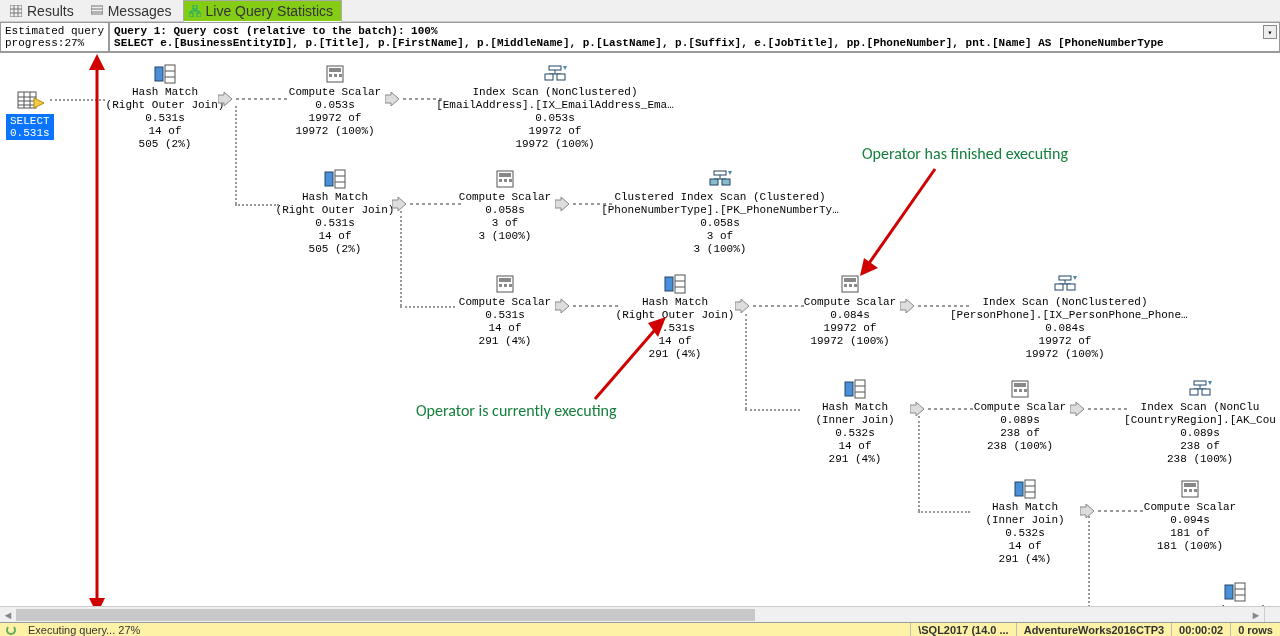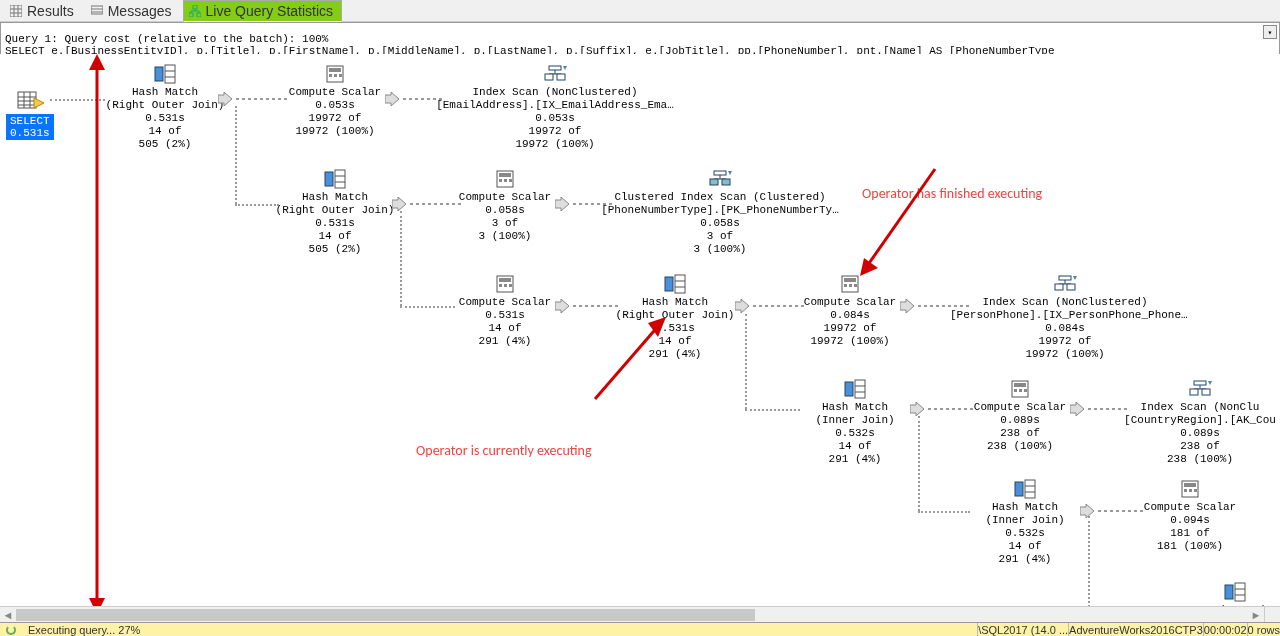--- a/index.html
+++ b/index.html
@@ -47,25 +47,26 @@
     display: flex;
     border-bottom: 1px solid #999;
   }
   .infobar .left {
     border: 1px solid #999;
     padding: 2px 4px;
     white-space: pre;
   }
   .infobar .right {
     border: 1px solid #999;
-    padding: 10px 4px;
+    padding: 2px 4px;
     flex: 1;
     white-space: nowrap;
     overflow: hidden;
     position: relative;
+    font-weight: bold;
   }
   .infobar .right .dropdown {
     position:absolute; right:2px; top:2px;
     width:14px; height:14px;
     border:1px solid #888; background:#eee;
     display:flex; align-items:center; justify-content:center;
     font-size:8px;
   }
 
   
@@ -123,24 +124,23 @@
   }
   .arrow {
     position:absolute;
     display:flex; align-items:center; justify-content:center;
   }
   .arrow svg { display:block; }
 
   
   .annot {
     position:absolute;
-    color:#ef4444;
+    color:#15803d;
     font-family: Calibri, sans-serif;
-    font-size:14px;
-    margin-top:41px;
+    font-size:16px;
   }
   .red-arrow { position:absolute; }
 
   
   .hscroll {
     position:absolute; left:0; bottom:14px; height:16px; right:16px;
     background:#f0f0f0; border-top:1px solid #ccc;
     display:flex; align-items:center;
   }
   .hscroll .tri { width:16px; height:16px; display:flex; align-items:center; justify-content:center; color:#888; }
@@ -156,21 +156,21 @@
   
   .status {
     position:absolute; bottom:0; left:0; right:0; height:14px;
     background:#fdf2a6;
     border-top:1px solid #999;
     display:flex; align-items:center;
     font-size:11px;
     color:#333;
   }
   .status .left { display:flex; align-items:center; gap:12px; padding:12px 6px; flex:1; }
-  .status .cell { padding:0 0; border-left:1px solid #bbb; height:100%; display:flex; align-items:center; }
+  .status .cell { padding:0 7px; border-left:1px solid #bbb; height:100%; display:flex; align-items:center;font-weight:bold; }
   .spinner {
     width:10px; height:10px; border:2px solid #6a6; border-top-color:transparent; border-radius:50%;
   }
 </style>
 </head>
 <body>
 
 <div class="tabs">
   <div class="tab">
     <span class="ticon">
@@ -204,20 +204,21 @@
           <line x1="2" y1="8" x2="2" y2="6" stroke="#1a7"></line>
           <line x1="10" y1="8" x2="10" y2="6" stroke="#1a7"></line>
           <line x1="2" y1="6" x2="10" y2="6" stroke="#1a7"></line>
         </svg>
     </span>
     <span>Live Query Statistics</span>
   </div>
 </div>
 
 <div class="infobar mono">
+  <div class="left">Estimated query<br>progress:27%</div>
   <div class="right">
     <div>Query 1: Query cost (relative to the batch): 100%</div>
     <div>SELECT e.[BusinessEntityID], p.[Title], p.[FirstName], p.[MiddleName], p.[LastName], p.[Suffix], e.[JobTitle], pp.[PhoneNumber], pnt.[Name] AS [PhoneNumberType</div>
     <div class="dropdown">▾</div>
   </div>
 </div>
 
 <div class="plan">
 
   <div class="selectbox">

